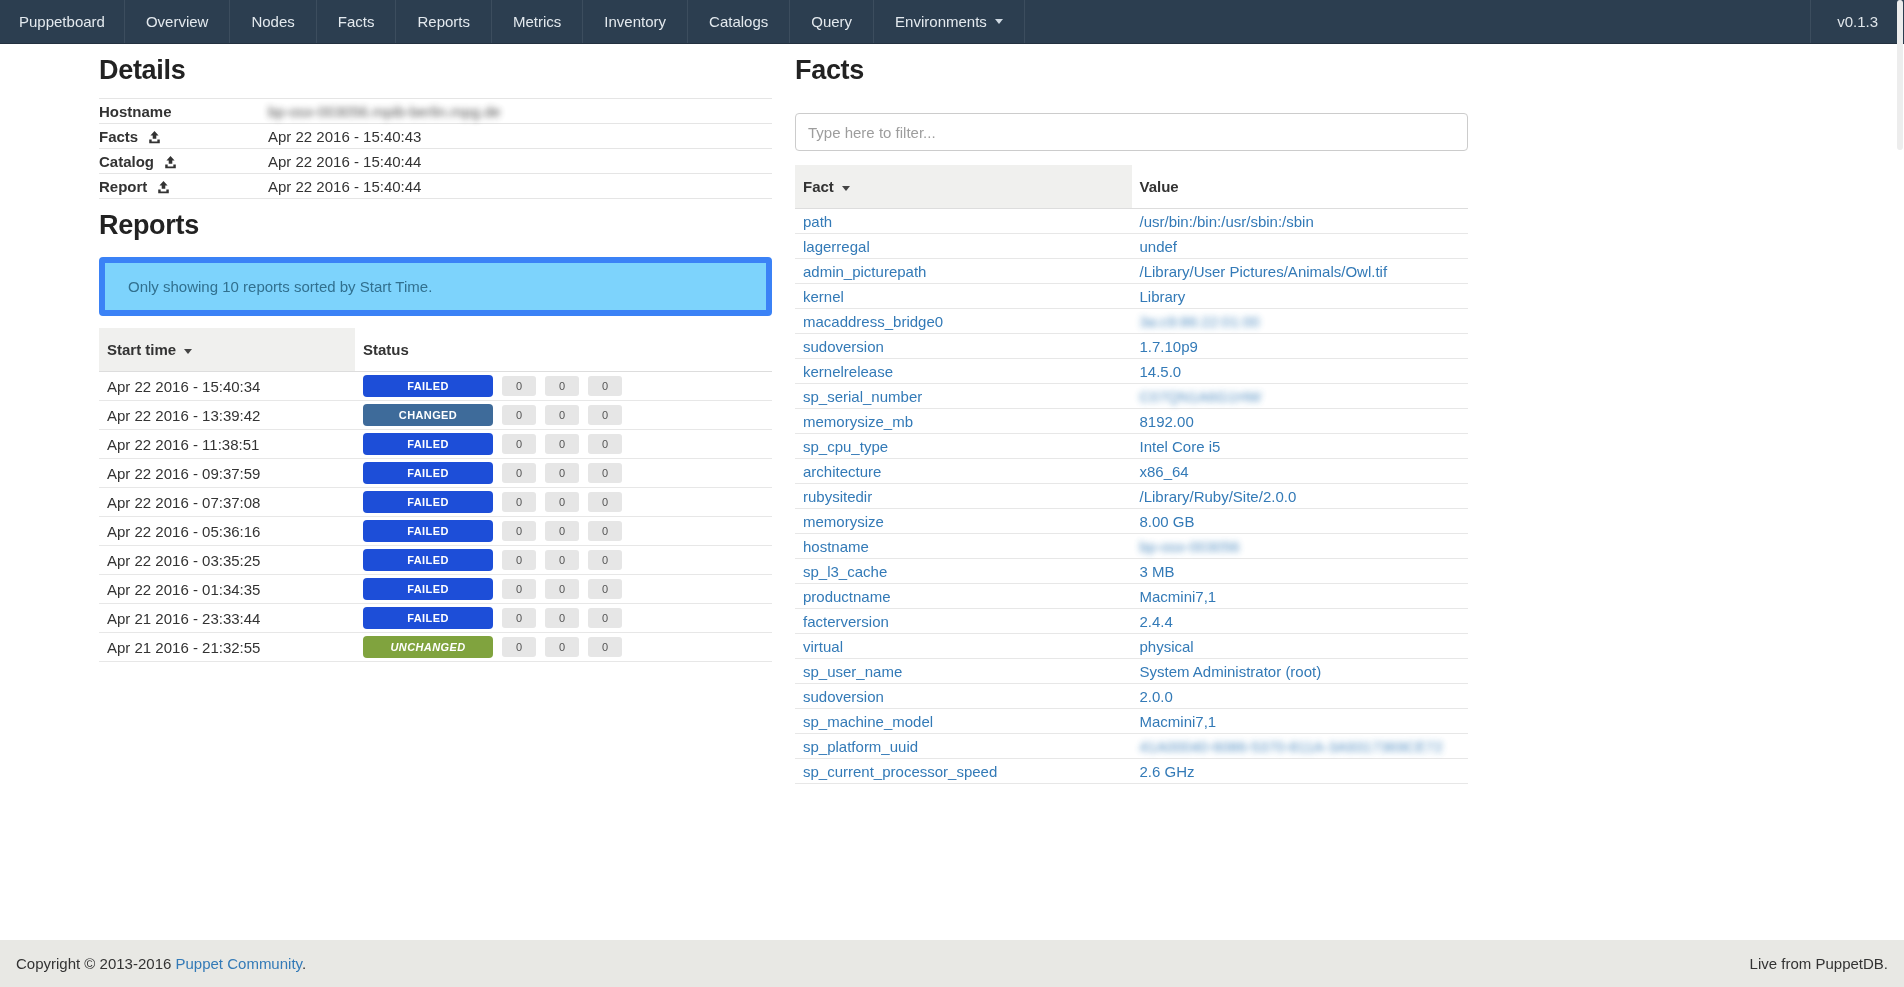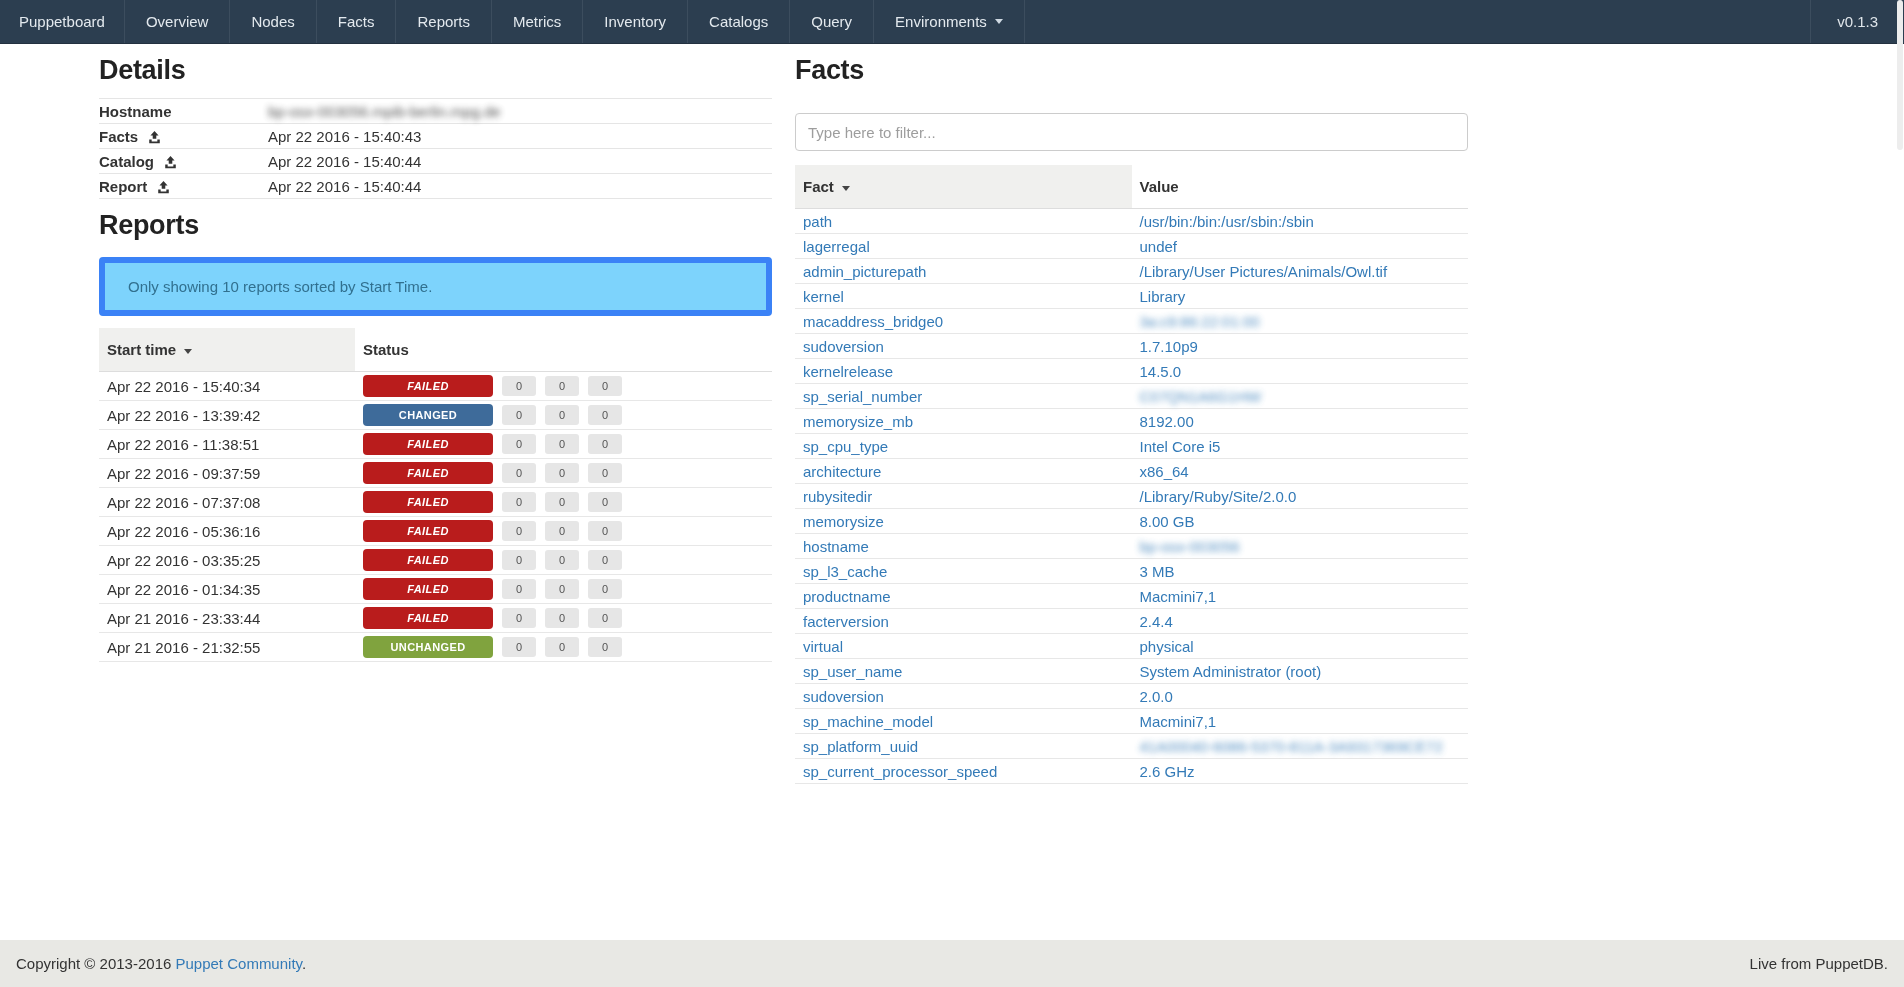--- a/index.html
+++ b/index.html
@@ -66,23 +66,23 @@
     border-top: 5px solid #444; vertical-align: middle;
   }
   .reports-table th.col-start { width: 256px; }
   .reports-table td { height: 27px; }
   .status-flex { display: flex; align-items: center; gap: 9px; }
   .badge-status {
     display: inline-block; flex: 0 0 130px; width: 130px; text-align: center;
     color: #fff; font-weight: 700; font-size: 11px; letter-spacing: .4px;
     padding: 5px 0; border-radius: 4px;
   }
-  .badge-status.failed { background: #b91c1c; font-style: italic; }
+  .badge-status.failed { background: #1d4ed8; }
   .badge-status.changed { background: #3e6b9a; }
-  .badge-status.unchanged { background: #80a33e; }
+  .badge-status.unchanged { background: #80a33e; font-style: italic; }
   .count {
     display: inline-block; width: 34px; text-align: center;
     background: #e6e6e6; color: #555; border-radius: 3px;
     font-size: 11px; padding: 4px 0;
   }
 
   
   .filter-input {
     width: 100%; height: 38px; padding: 4px 12px; font-size: 15px;
     font-family: "Liberation Sans", "DejaVu Sans", sans-serif;

